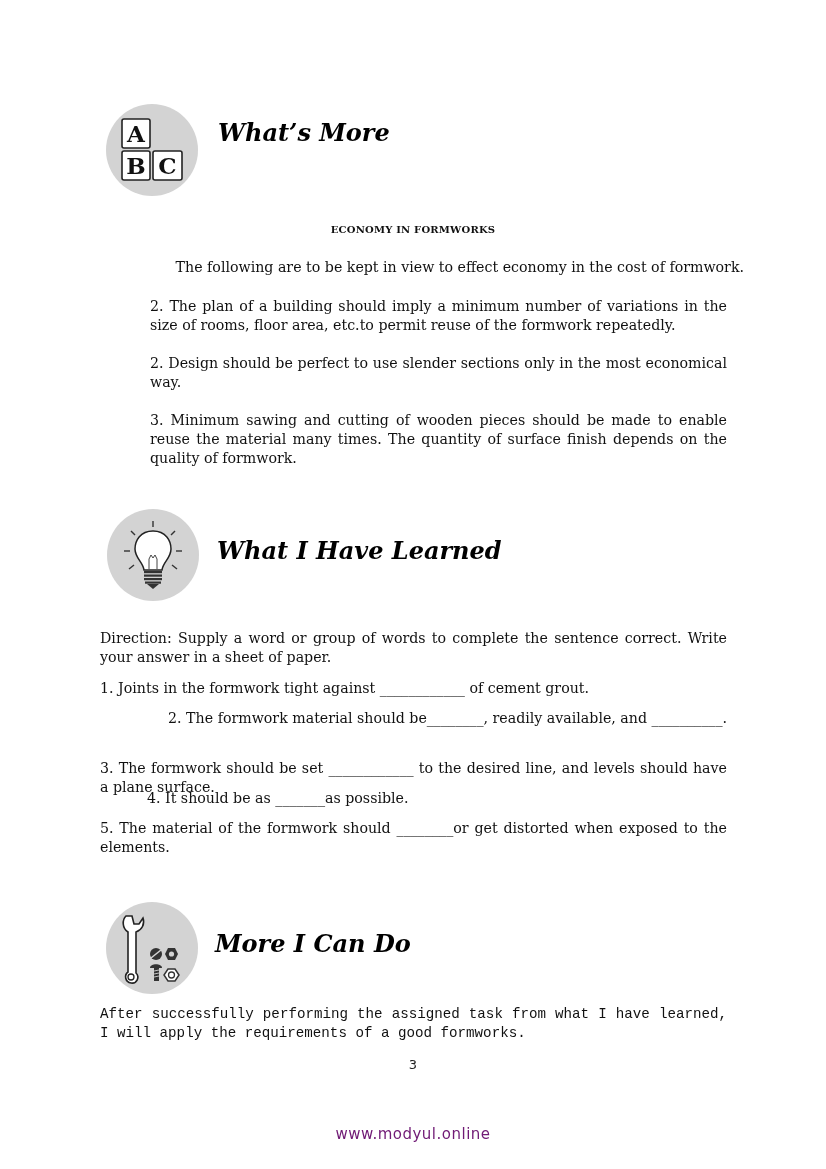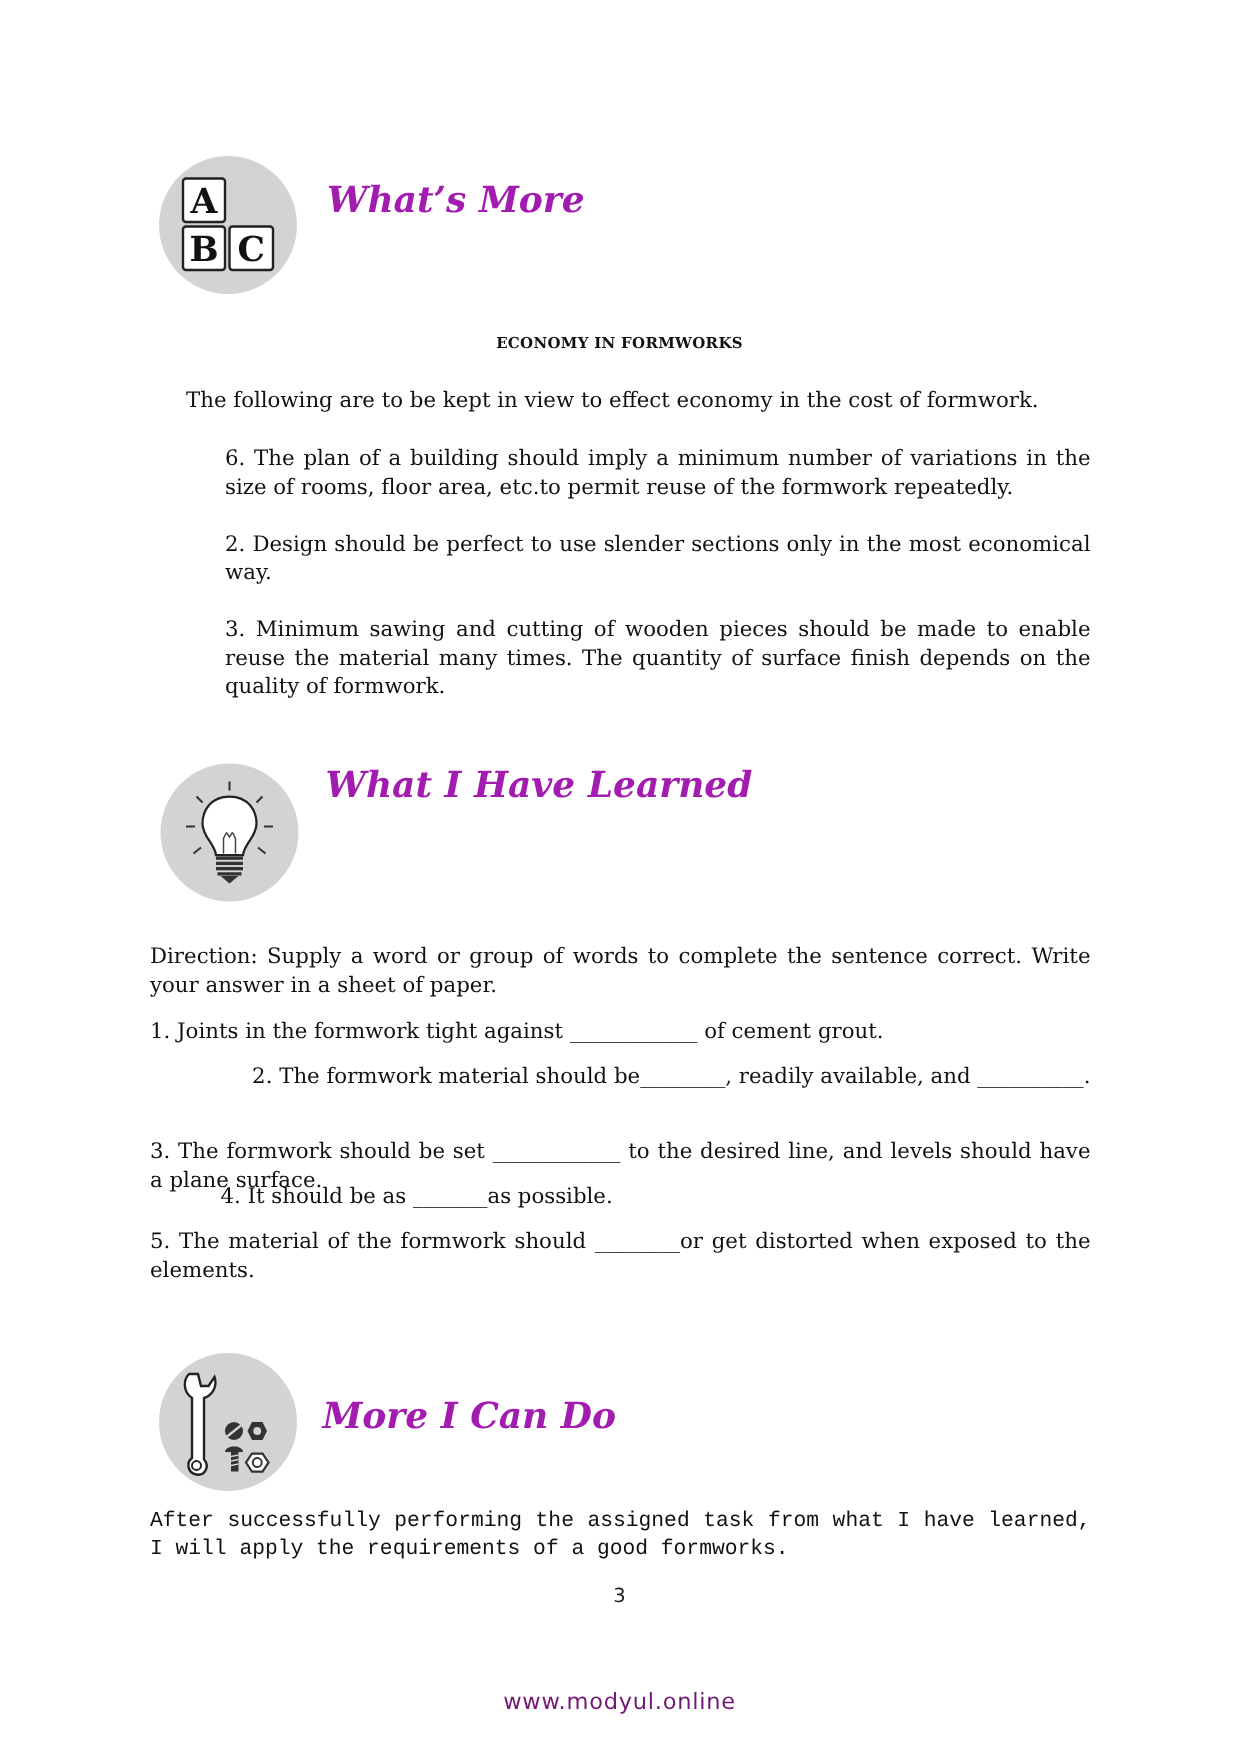--- a/index.html
+++ b/index.html
@@ -2,21 +2,21 @@
 <html><head>
 <meta charset="utf-8">
 <style>
   html, body { margin:0; padding:0; background:#ffffff; }
   body { width:826px; height:1169px; position:relative; overflow:hidden;
          font-family:"DejaVu Serif","Liberation Serif",serif; color:#111; }
   .icon-circle { position:absolute; width:92px; height:92px; border-radius:50%;
                  background:#d3d3d3; }
   .icon-circle svg { position:absolute; left:0; top:0; width:92px; height:92px; }
   .section-title { position:absolute; font-family:"DejaVu Serif","Liberation Serif",serif;
-                   font-weight:bold; font-style:italic; font-size:24px; color:#a21caf; white-space:nowrap; }
+                   font-weight:bold; font-style:italic; font-size:24px; color:#000000; white-space:nowrap; }
   .body-text { font-size:14.2px; line-height:19px; text-align:justify; }
   .subheading { position:absolute; left:0; width:826px; text-align:center; top:224px;
                 font-family:"DejaVu Serif","Liberation Serif",serif; font-weight:bold; font-size:10px; letter-spacing:0.2px; }
   .para { position:absolute; }
   .page-number { position:absolute; left:0; width:826px; top:1057px; text-align:center;
                  font-family:"DejaVu Sans","Liberation Sans",sans-serif; font-size:13px; color:#222; }
   .watermark { position:absolute; left:0; width:826px; top:1125px; text-align:center;
                font-family:"DejaVu Sans","Liberation Sans",sans-serif; font-size:15px; color:#701a75; letter-spacing:0.5px; }
 </style>
 </head>
@@ -33,23 +33,23 @@
       <text x="30" y="38">A</text>
       <text x="30" y="70">B</text>
       <text x="61.5" y="70">C</text>
     </g>
   </svg>
 </div>
 <div class="section-title" style="left:218px; top:118px;">What’s More</div>
 
 <div class="subheading">ECONOMY IN FORMWORKS</div>
 
-<div class="para body-text" style="left:124px; top:258px; width:620px; text-align:left;">The following are to be kept in view to effect economy in the cost of formwork.</div>
+<div class="para body-text" style="left:124px; top:258px; width:620px; text-align:right;">The following are to be kept in view to effect economy in the cost of formwork.</div>
 
-<div class="para body-text" style="left:150px; top:297px; width:577px;">6. The plan of a building should imply a minimum number of variations in the size of rooms, floor area, etc.to permit reuse of the formwork repeatedly.</div>
+<div class="para body-text" style="left:150px; top:297px; width:577px;">2. The plan of a building should imply a minimum number of variations in the size of rooms, floor area, etc.to permit reuse of the formwork repeatedly.</div>
 <div class="para body-text" style="left:150px; top:354px; width:577px;">2. Design should be perfect to use slender sections only in the most economical way.</div>
 <div class="para body-text" style="left:150px; top:411px; width:577px;">3. Minimum sawing and cutting of wooden pieces should be made to enable reuse the material many times. The quantity of surface finish depends on the quality of formwork.</div>
 
 <div class="icon-circle" style="left:107px; top:509px;">
   <svg viewBox="0 0 92 92">
     <g stroke="#333" stroke-width="1.4" fill="none">
       <line x1="46" y1="12" x2="46" y2="18"></line>
       <line x1="24" y1="22" x2="28" y2="26"></line>
       <line x1="68" y1="22" x2="64" y2="26"></line>
       <line x1="17" y1="42" x2="23" y2="42"></line>
@@ -61,21 +61,21 @@
     <path d="M42 60 L42 50 L44 46 M50 60 L50 50 L48 46 M44 46 L46 49 L48 46" fill="none" stroke="#444" stroke-width="1"></path>
     <g fill="#333">
       <rect x="37" y="62" width="18" height="2.2"></rect>
       <rect x="37" y="65.5" width="18" height="2.2"></rect>
       <rect x="37" y="69" width="18" height="2.2"></rect>
       <rect x="38" y="72.5" width="16" height="2.2"></rect>
       <path d="M40 75 L52 75 L46 80 Z"></path>
     </g>
   </svg>
 </div>
-<div class="section-title" style="left:217px; top:508px;text-align:center;">What I Have Learned</div>
+<div class="section-title" style="left:217px; top:536px;text-align:center;">What I Have Learned</div>
 
 <div class="para body-text" style="left:100px; top:629px; width:627px;">Direction: Supply a word or group of words to complete the sentence correct. Write your answer in a sheet of paper.</div>
 
 <div class="para body-text" style="left:100px; top:679px; width:627px; text-align:left;">1. Joints in the formwork tight against ____________ of cement grout.</div>
 <div class="para body-text" style="left:100px; top:709px; width:627px; text-align:right;">2. The formwork material should be________, readily available, and __________.</div>
 <div class="para body-text" style="left:100px; top:739px; width:627px;margin-top:20px;">3. The formwork should be set ____________ to the desired line, and levels should have a plane surface.</div>
 <div class="para body-text" style="left:100px; top:789px; width:627px; text-align:left;margin-left:47px;">4. It should be as _______as possible.</div>
 <div class="para body-text" style="left:100px; top:819px; width:627px;">5. The material of the formwork should ________or get distorted when exposed to the elements.</div>
 
 <div class="icon-circle" style="left:106px; top:902px;">

